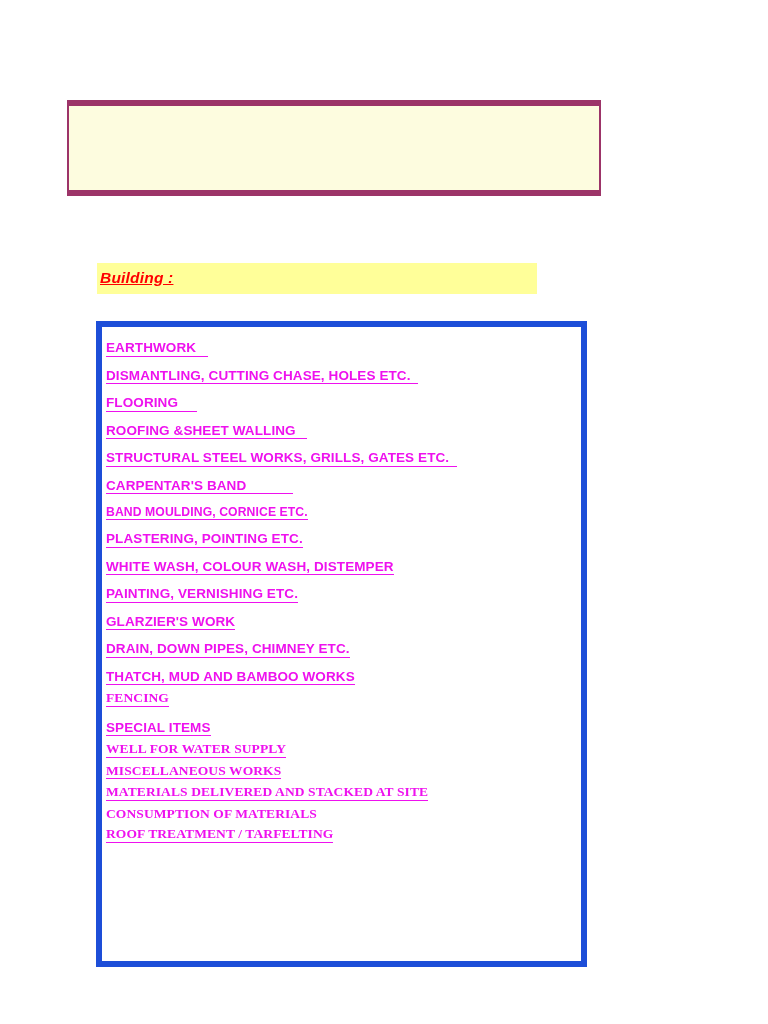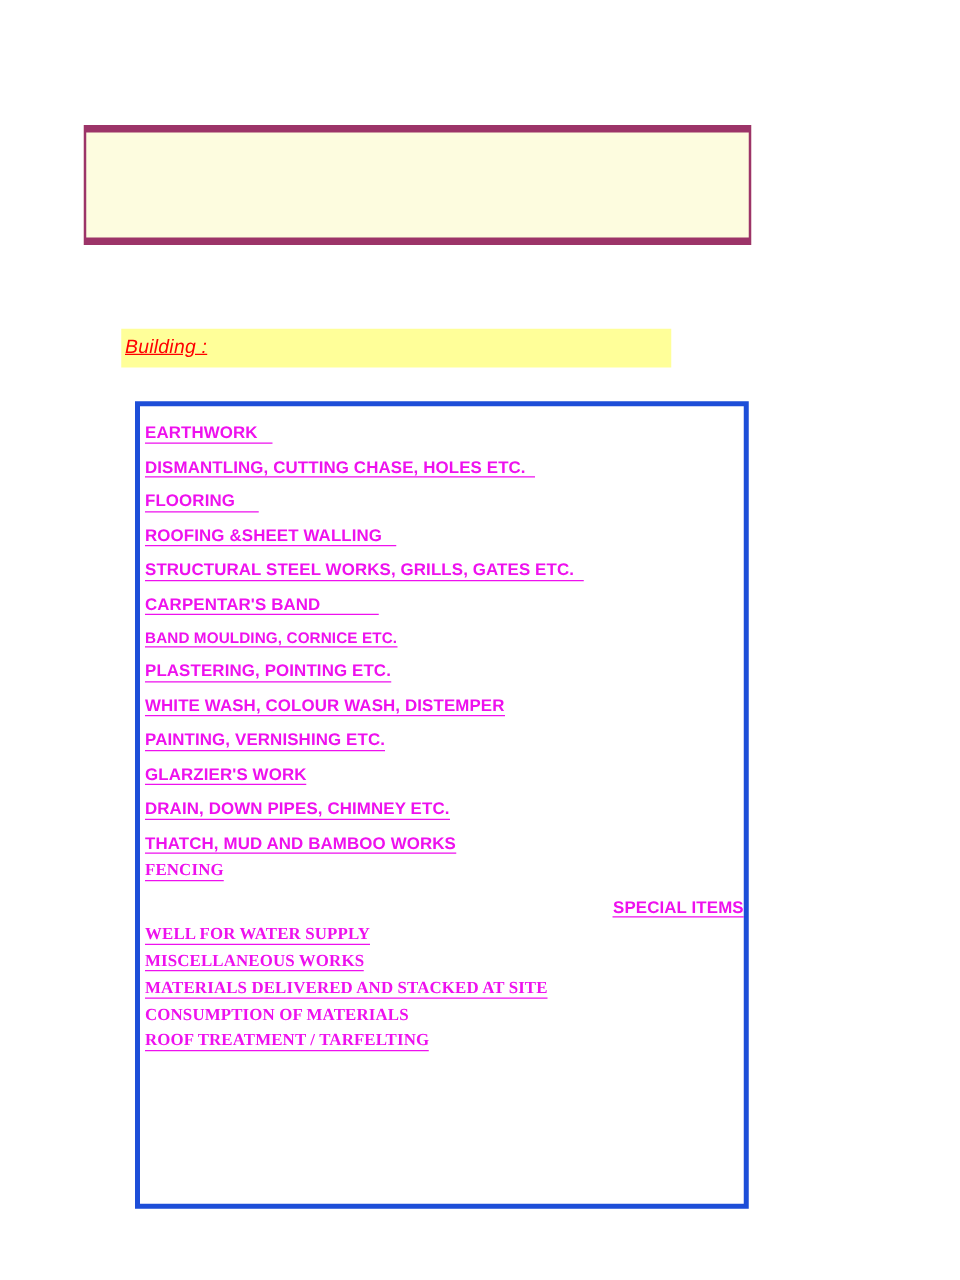--- a/index.html
+++ b/index.html
@@ -44,35 +44,35 @@
     top: 263px;
     width: 440px;
     height: 31px;
     background: #ffff99;
     box-sizing: border-box;
   }
   #heading-band .heading-text {
     display: inline-block;
     margin: 6px 0 0 3px;
     font-size: 15.5px;
-    font-weight: normal;
+    font-weight: bold;
     font-style: italic;
     color: #ff0000;
     text-decoration: underline;
     letter-spacing: 0.2px;
   }
 
   
   #list-box {
     position: absolute;
-    left: 108px;
+    left: 96px;
     top: 321px;
     width: 491px;
     height: 646px;
-    border: 4px solid #1d4ed8;
+    border: 6px solid #1d4ed8;
     box-sizing: border-box;
     background: #ffffff;
   }
   #list-items {
     padding: 12px 0 0 4px;
   }
   .item {
     display: block;
     color: #ee11ee;
     font-weight: bold;
@@ -86,21 +86,21 @@
     border-bottom: 1.6px solid #ee11ee;
     padding-bottom: 1px;
   }
   .item.no-underline .txt {
     border-bottom: none;
   }
   
   .sp-loose { margin-top: 0; padding-top: 12px; }
   .sp-first { padding-top: 2px; }
   .sp-tight { padding-top: 6px; font-family: Liberation Serif, serif; }
-  .sp-gap   { padding-top: 14px; text-align: right; }
+  .sp-gap   { padding-top: 14px; }
   .fs-small { font-size: 12.2px; text-decoration: underline; }
 </style>
 </head>
 <body>
 
 <div id="top-banner">
   <span id="top-banner-text"></span>
 </div>
 
 <div id="heading-band">

